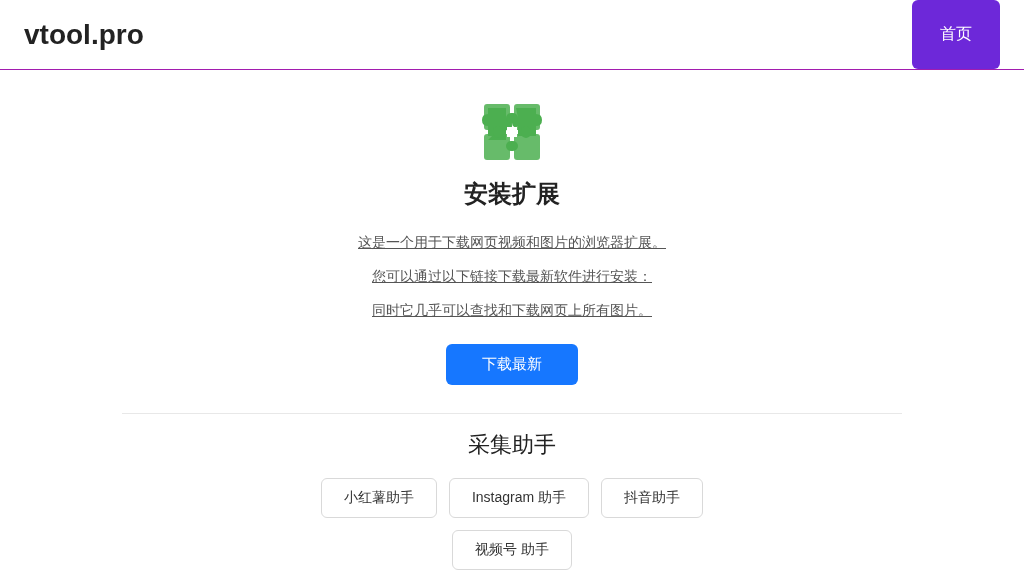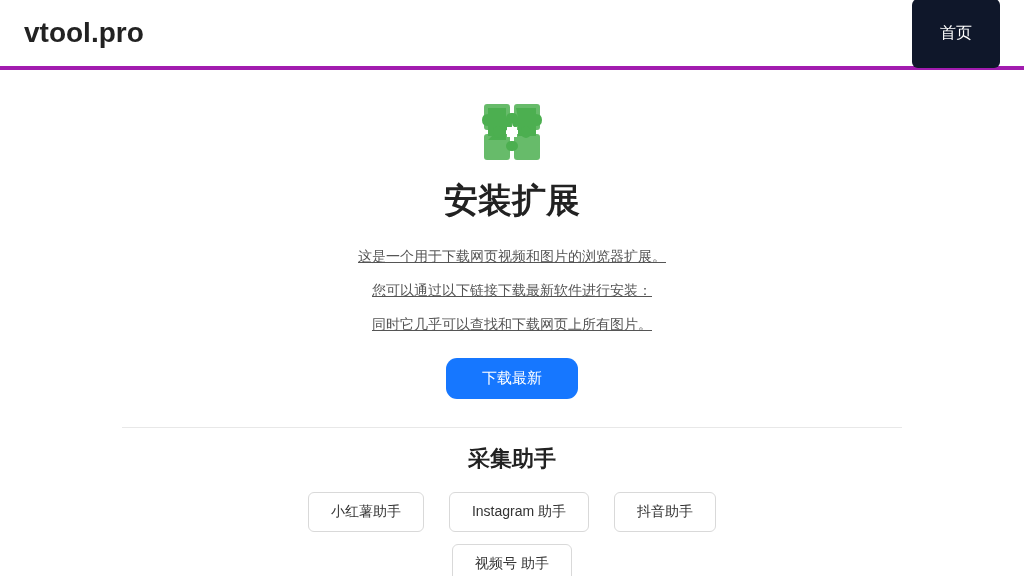--- a/index.html
+++ b/index.html
@@ -16,31 +16,31 @@
       min-height: 576px;
     }
 
     
     .header {
       display: flex;
       align-items: center;
       justify-content: space-between;
       padding: 0 24px;
       height: 70px;
-      border-bottom: 4px solid #a21caf;
+      border-bottom: 1px solid #a21caf;
     }
 
     .header-logo {
       font-size: 28px;
       font-weight: 600;
       color: #222;
     }
 
     .header-nav-btn {
-      background: #0f172a;
+      background: #6d28d9;
       color: #fff;
       border: none;
       border-radius: 6px;
       padding: 24px 28px;
       font-size: 16px;
       cursor: pointer;
     }
 
     
     .main {
@@ -51,65 +51,65 @@
     }
 
     
     .puzzle-icon {
       width: 64px;
       height: 64px;
       margin-bottom: 14px;
     }
 
     .section-title {
-      font-size: 34px;
+      font-size: 24px;
       font-weight: 600;
       color: #222;
       margin-bottom: 18px;
     }
 
     .description {
       text-align: center;
       font-size: 14px;
       color: #555;
       line-height: 2;
       margin-bottom: 6px;
       text-decoration: underline;
     }
 
     .download-btn {
       background: #1677ff;
       color: #fff;
       border: none;
-      border-radius: 11px;
+      border-radius: 6px;
       padding: 11px 36px;
       font-size: 15px;
       cursor: pointer;
       margin: 14px 0 0;
     }
 
     
     .divider {
       width: 780px;
       border: none;
       border-top: 1px solid #e8e8e8;
       margin: 28px 0 16px;
     }
 
     .collect-title {
       font-size: 22px;
-      font-weight: 700;
+      font-weight: 400;
       color: #222;
       margin-bottom: 18px;
     }
 
     
     .tool-buttons-row {
       display: flex;
-      gap: 25px;
+      gap: 12px;
       margin-bottom: 12px;
       justify-content: center;
     }
 
     .tool-btn {
       background: #fff;
       color: #333;
       border: 1px solid #d9d9d9;
       border-radius: 6px;
       padding: 10px 22px;

